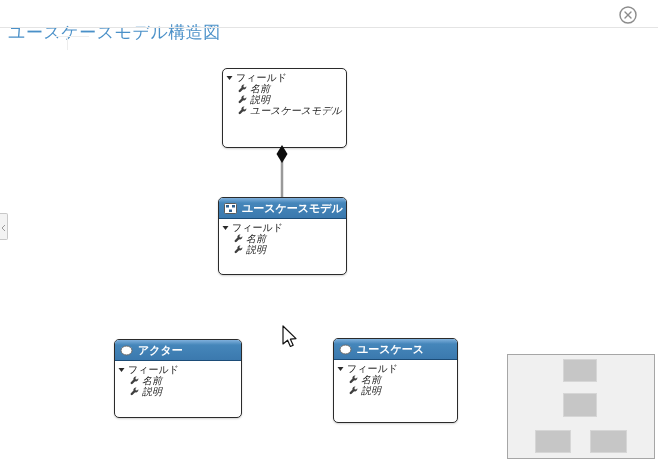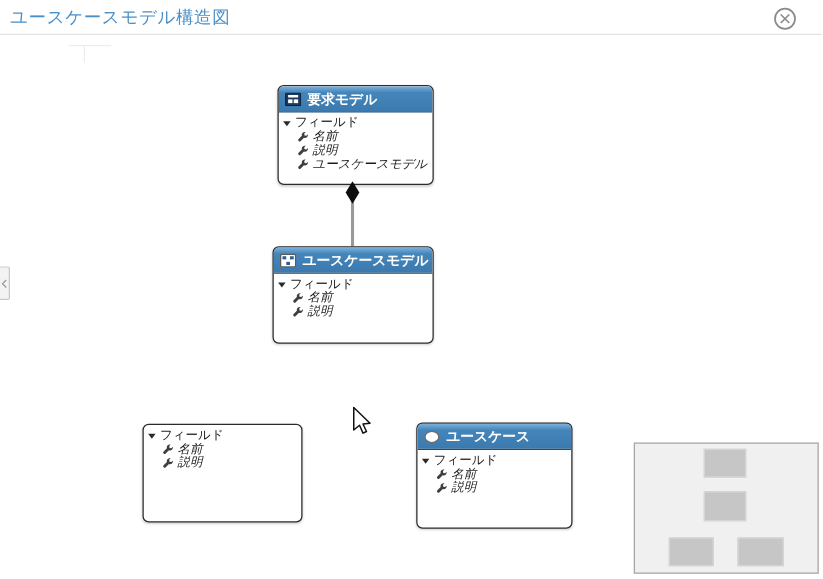--- a/index.html
+++ b/index.html
@@ -1,19 +1,19 @@
 <!DOCTYPE html>
 <html><head>
 <meta charset="utf-8">
 <style>
   html,body { margin:0; padding:0; background:#ffffff; font-family:"Liberation Sans", sans-serif; }
   .stage { position:relative; width:658px; height:463px; background:#ffffff; overflow:hidden; }
 
   
-  .app-title { position:absolute; left:8px; top:5px; font-size:14px; letter-spacing:0.5px; color:#4a90c8; white-space:nowrap; }
+  .app-title { position:absolute; left:8px; top:21px; font-size:17px; letter-spacing:0.5px; color:#4a90c8; white-space:nowrap; }
   .title-divider { position:absolute; left:0; top:27px; width:658px; border-top:1px solid #e4e4e4; }
   .close-btn { position:absolute; left:618px; top:5px; width:20px; height:20px; cursor:pointer; }
 
   
   .guide-h { position:absolute; left:55px; top:36px; width:34px; height:1px; background:#ededed; }
   .guide-v { position:absolute; left:67px; top:36px; width:1px; height:14px; background:#ededed; }
 
   
   .collapse-handle { position:absolute; left:0; top:213px; width:7px; height:25px; background:#f3f3f3;
     border:1px solid #c8c8c8; border-left:none; border-radius:0 2px 2px 0;
@@ -69,31 +69,20 @@
 
   <div class="collapse-handle">
     <span>
       <svg width="5" height="8" viewBox="0 0 5 8">
           <polyline points="4,1 1,4 4,7" fill="none" stroke="#9a9a9a" stroke-width="1"></polyline>
         </svg>
     </span>
   </div>
 
   <div class="node" style="left:222px; top:68px; width:123px; height:78px;">
-    <div class="node-header">
-      <span class="hicon">
-        <svg width="13" height="11" viewBox="0 0 13 11">
-          <rect x="0.5" y="0.5" width="12" height="10" rx="1" fill="#1b3a5f" stroke="#0f2440"></rect>
-          <rect x="2.5" y="2" width="8" height="2" fill="#ffffff"></rect>
-          <rect x="2.5" y="5.5" width="3.5" height="3" fill="#ffffff"></rect>
-          <rect x="7" y="5.5" width="3.5" height="3" fill="#ffffff"></rect>
-        </svg>
-      </span>
-      <span>要求モデル</span>
-    </div>
     <div class="node-body">
       <div class="row root">
         <span class="iconwrap">
           <svg width="7" height="6" viewBox="0 0 7 6">
               <polygon points="0.5,1 6.5,1 3.5,5" fill="#2a2a2a"></polygon>
             </svg>
         </span>
         <span>フィールド</span>
       </div>
       <div class="row item">
@@ -164,20 +153,28 @@
           <svg width="9" height="9" viewBox="0 0 16 16">
               <path d="M14.7 4.2 12.6 6.3 10 5.9 9.6 3.3l2.1-2.1a4.2 4.2 0 0 0-5.5 5.1L1.6 10.9a2.1 2.1 0 0 0 3 3l4.6-4.6a4.2 4.2 0 0 0 5.5-5.1z" fill="#3f3f3f"></path>
             </svg>
         </span>
         <span>説明</span>
       </div>
     </div>
   </div>
 
   <div class="node" style="left:114px; top:339px; width:126px; height:77px;">
+    <div class="node-header">
+      <span class="hicon">
+        <svg width="13" height="11" viewBox="0 0 13 11">
+            <ellipse cx="6.5" cy="5.5" rx="5.5" ry="4.5" fill="#ffffff" stroke="#6a6a6a"></ellipse>
+          </svg>
+      </span>
+      <span>アクター</span>
+    </div>
     <div class="node-body">
       <div class="row root">
         <span class="iconwrap">
           <svg width="7" height="6" viewBox="0 0 7 6">
               <polygon points="0.5,1 6.5,1 3.5,5" fill="#2a2a2a"></polygon>
             </svg>
         </span>
         <span>フィールド</span>
       </div>
       <div class="row item">

